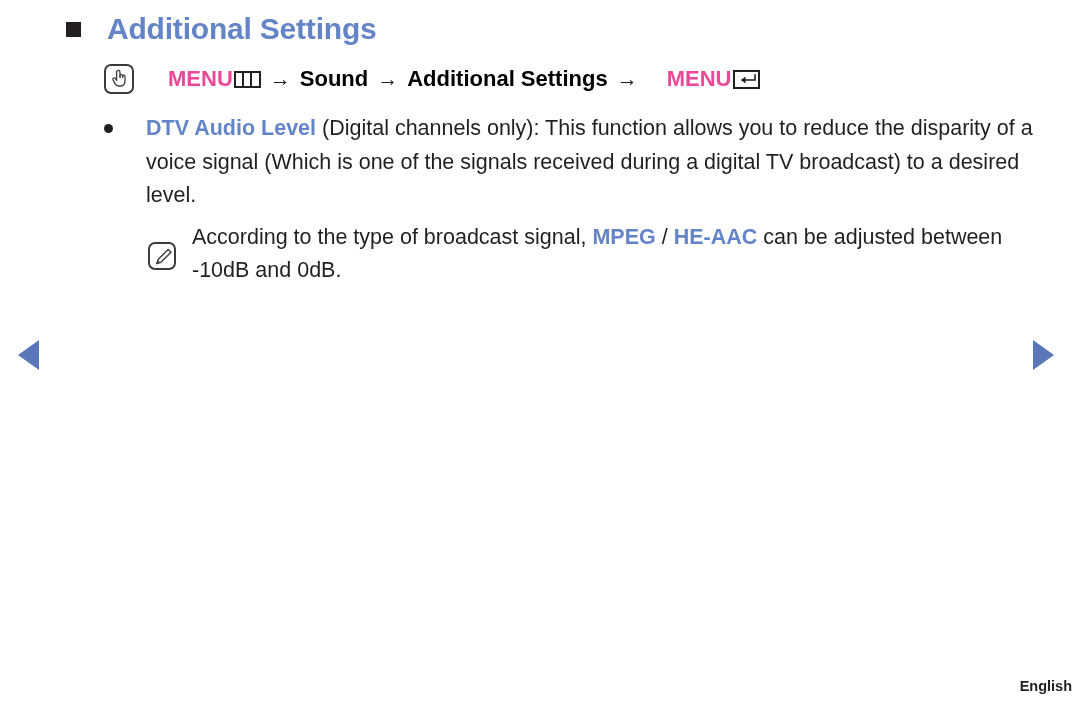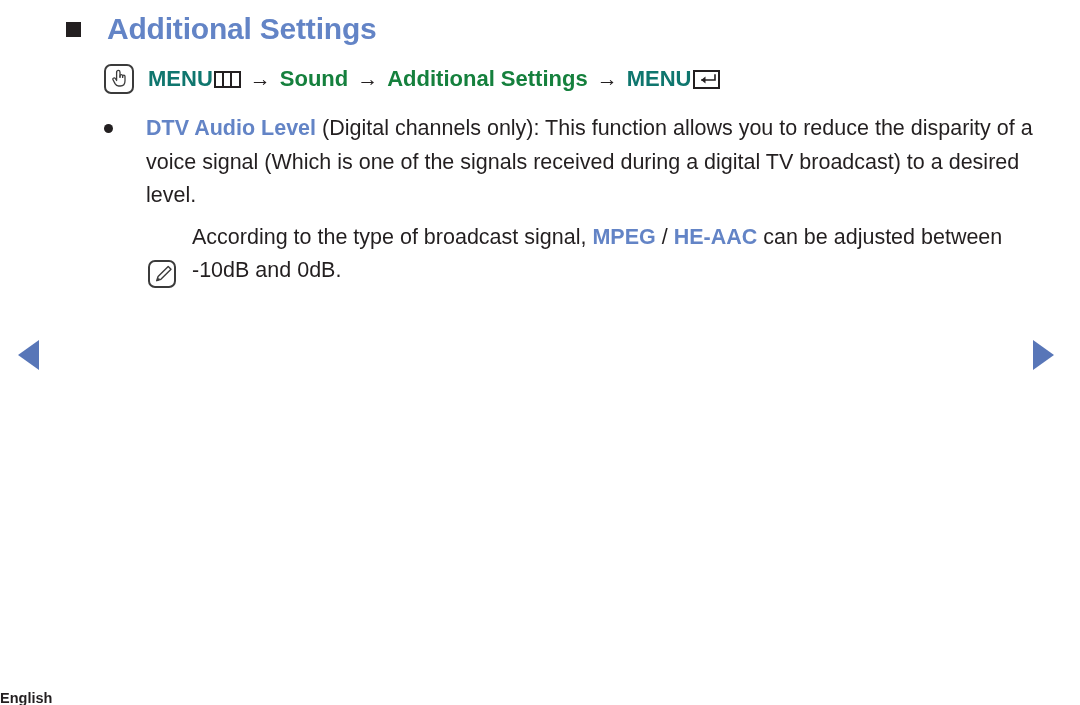--- a/index.html
+++ b/index.html
@@ -64,22 +64,22 @@
     border-radius: 7px;
     box-sizing: border-box;
     margin-right: 14px;
     flex: 0 0 auto;
     display: flex;
     align-items: center;
     justify-content: center;
   }
   .menu-icon svg { display: block; }
 
-  .mp-black { color: #0f766e; }
-  .mp-blue  { color: #15803d; }
+  .mp-black { color: #ec4899; margin-left: 20px; }
+  .mp-blue  { color: #000000; }
   .mp-arrow {
     color: #231f20;
     font-weight: normal;
     margin: 0 9px;
     font-size: 21px;
   }
   .glyph-menu {
     display: inline-block;
     width: 27px;
     height: 17px;
@@ -138,21 +138,21 @@
   }
   .bullet-text { flex: 1 1 auto; }
   .term {
     color: #6384c6;
     font-weight: bold;
     margin-top: 48px;
   }
 
   .note-block {
     display: flex;
-    align-items: flex-end;
+    align-items: center;
     font-size: 21.5px;
     line-height: 33.5px;
     color: #231f20;
     margin-left: 44px;
   }
   .note-icon {
     flex: 0 0 auto;
     width: 28px;
     height: 28px;
     border: 2px solid #3b3b3b;
@@ -187,25 +187,24 @@
     right: 18px;
     border-left: 21px solid #5876b8;
   }
 
   
   .footer {
     position: absolute;
     left: 0;
     right: 0;
     top: 678px;
-    text-align: left;
+    text-align: right;
     font-size: 14.5px;
     font-weight: bold;
     color: #231f20;
-    margin-top: 12px;
   }
 </style>
 </head>
 <body>
 
 <div class="page">
 
   <div class="heading-row">
     <span class="sq-bullet"></span>
     <span class="heading-title">Additional Settings</span>

